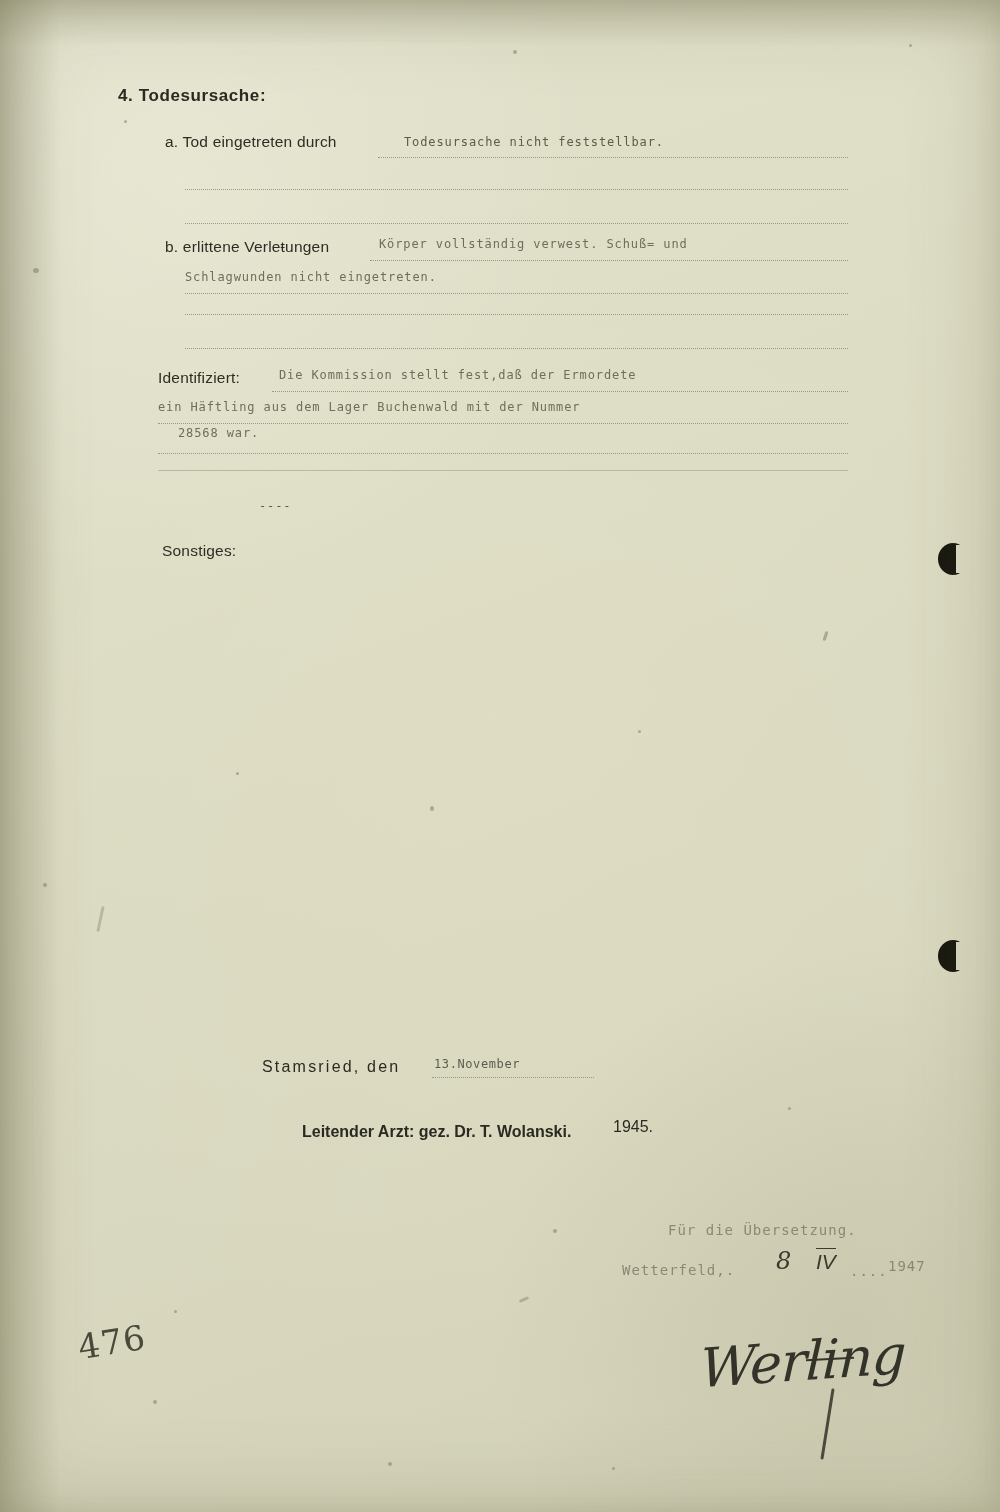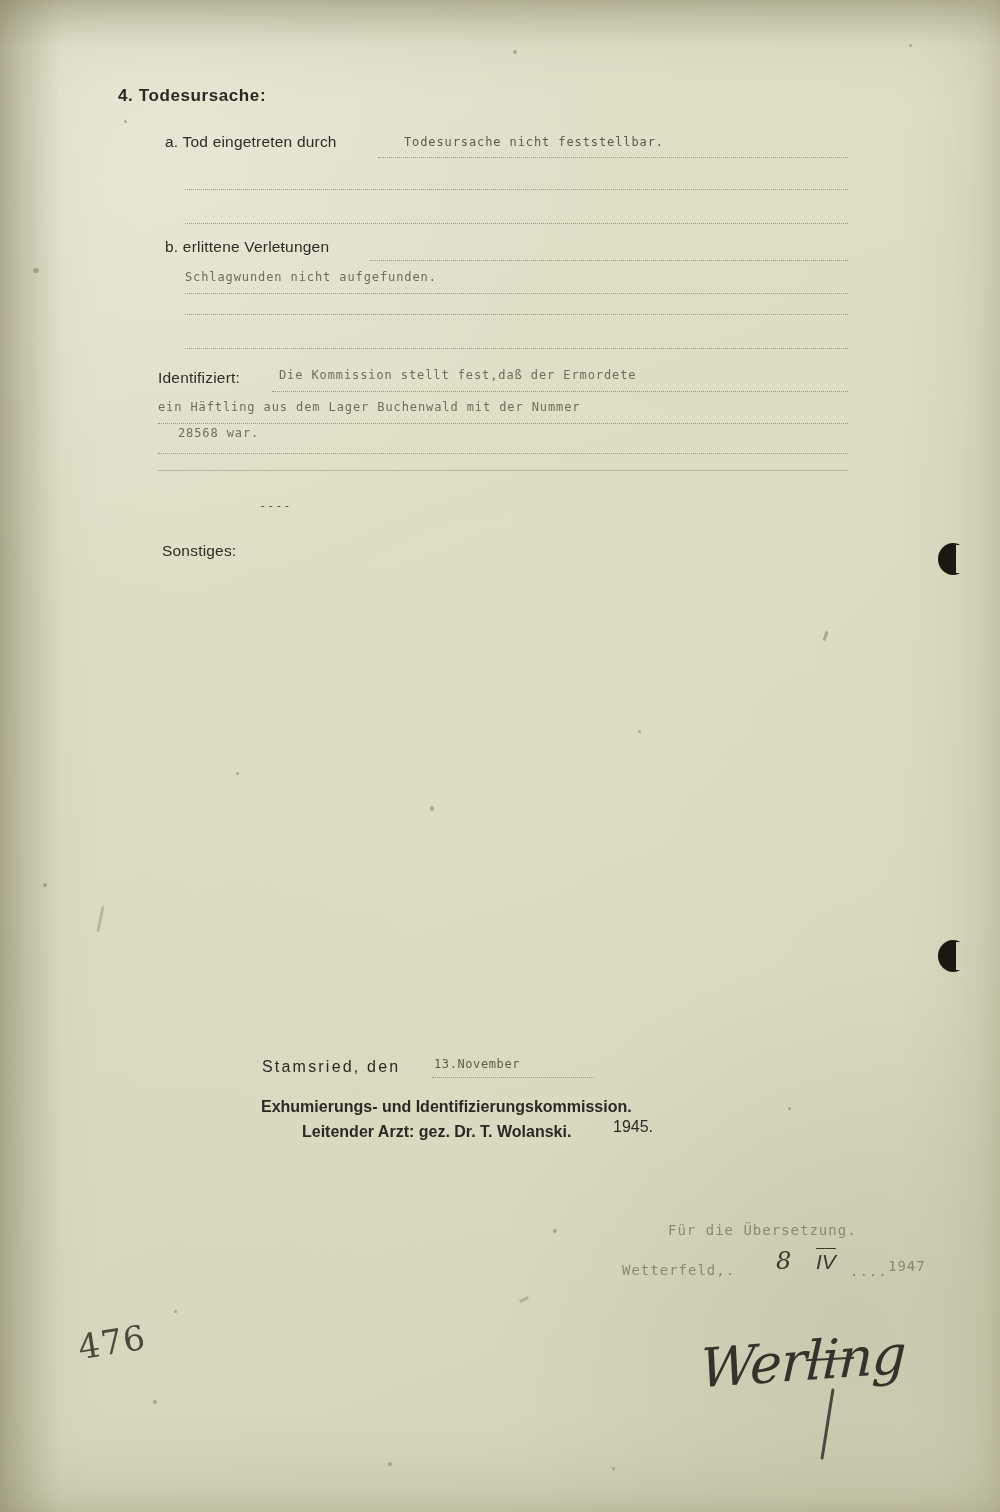--- a/index.html
+++ b/index.html
@@ -216,22 +216,23 @@
 
   <div class="heading">4. Todesursache:</div>
 
   <div class="field-label" style="left:165px; top:133px;">a. Tod eingetreten durch</div>
   <div class="typed" style="left:404px; top:135px;">Todesursache nicht feststellbar.</div>
   <div class="dotline" style="left:378px; top:156px; width:470px;"></div>
   <div class="dotline" style="left:185px; top:188px; width:663px;"></div>
   <div class="dotline" style="left:185px; top:222px; width:663px;"></div>
 
   <div class="field-label" style="left:165px; top:238px;">b. erlittene Verleŧungen</div>
+  <div class="typed faint" style="left:379px; top:237px;">Körper vollständig verwest. Schuß= und</div>
   <div class="dotline" style="left:370px; top:259px; width:478px;"></div>
-  <div class="typed faint" style="left:185px; top:270px;">Schlagwunden nicht aufgefunden.</div>
+  <div class="typed faint" style="left:185px; top:270px;">Schlagwunden nicht eingetreten.</div>
   <div class="dotline" style="left:185px; top:292px; width:663px;"></div>
   <div class="dotline" style="left:185px; top:313px; width:663px;"></div>
   <div class="dotline" style="left:185px; top:347px; width:663px;"></div>
 
   <div class="field-label" style="left:158px; top:369px;">Identifiziert:</div>
   <div class="typed faint" style="left:279px; top:368px;">Die Kommission stellt fest,daß der Ermordete</div>
   <div class="dotline" style="left:272px; top:390px; width:576px;"></div>
   <div class="typed faint" style="left:158px; top:400px;">ein Häftling aus dem Lager Buchenwald mit der Nummer</div>
   <div class="dotline" style="left:158px; top:422px; width:690px;"></div>
   <div class="typed faint" style="left:170px; top:426px;margin-left:8px;">28568 war.</div>
@@ -239,21 +240,20 @@
   <div class="solidline" style="left:158px; top:470px; width:690px;"></div>
 
   <div class="field-label" style="left:162px; top:500px;margin-top:42px;">Sonstiges:</div>
   <div class="typed" style="left:259px; top:499px;">----</div>
 
   <div class="footer-line footer-spaced" style="left:262px; top:1058px;">Stamsried, den</div>
   <div class="typed" style="left:434px; top:1057px; letter-spacing:0.6px;">13.November</div>
   <div class="dotline" style="left:432px; top:1076px; width:162px;"></div>
   <div class="footer-line" style="left:613px; top:1118px;">1945.</div>
 
-  <div class="footer-line footer-bold" style="left:261px; top:1098px;">Exhumierungs- und Identifizierungskommission.</div>
   <div class="footer-line footer-bold" style="left:302px; top:1123px;">Leitender Arzt: gez. Dr. T. Wolanski.</div>
 
   <div class="stamp-typed" style="left:668px; top:1222px;">Für die Übersetzung.</div>
   <div class="stamp-typed" style="left:622px; top:1262px;">Wetterfeld,.</div>
   <div class="hand-date-1" style="left:776px; top:1247px;">8</div>
   <div class="hand-date-2" style="left:816px; top:1248px;">IV</div>
   <div class="stamp-typed" style="left:850px; top:1263px;">....</div>
   <div class="stamp-typed" style="left:888px; top:1258px;">1947</div>
 
   <div class="hand-num">476</div>

